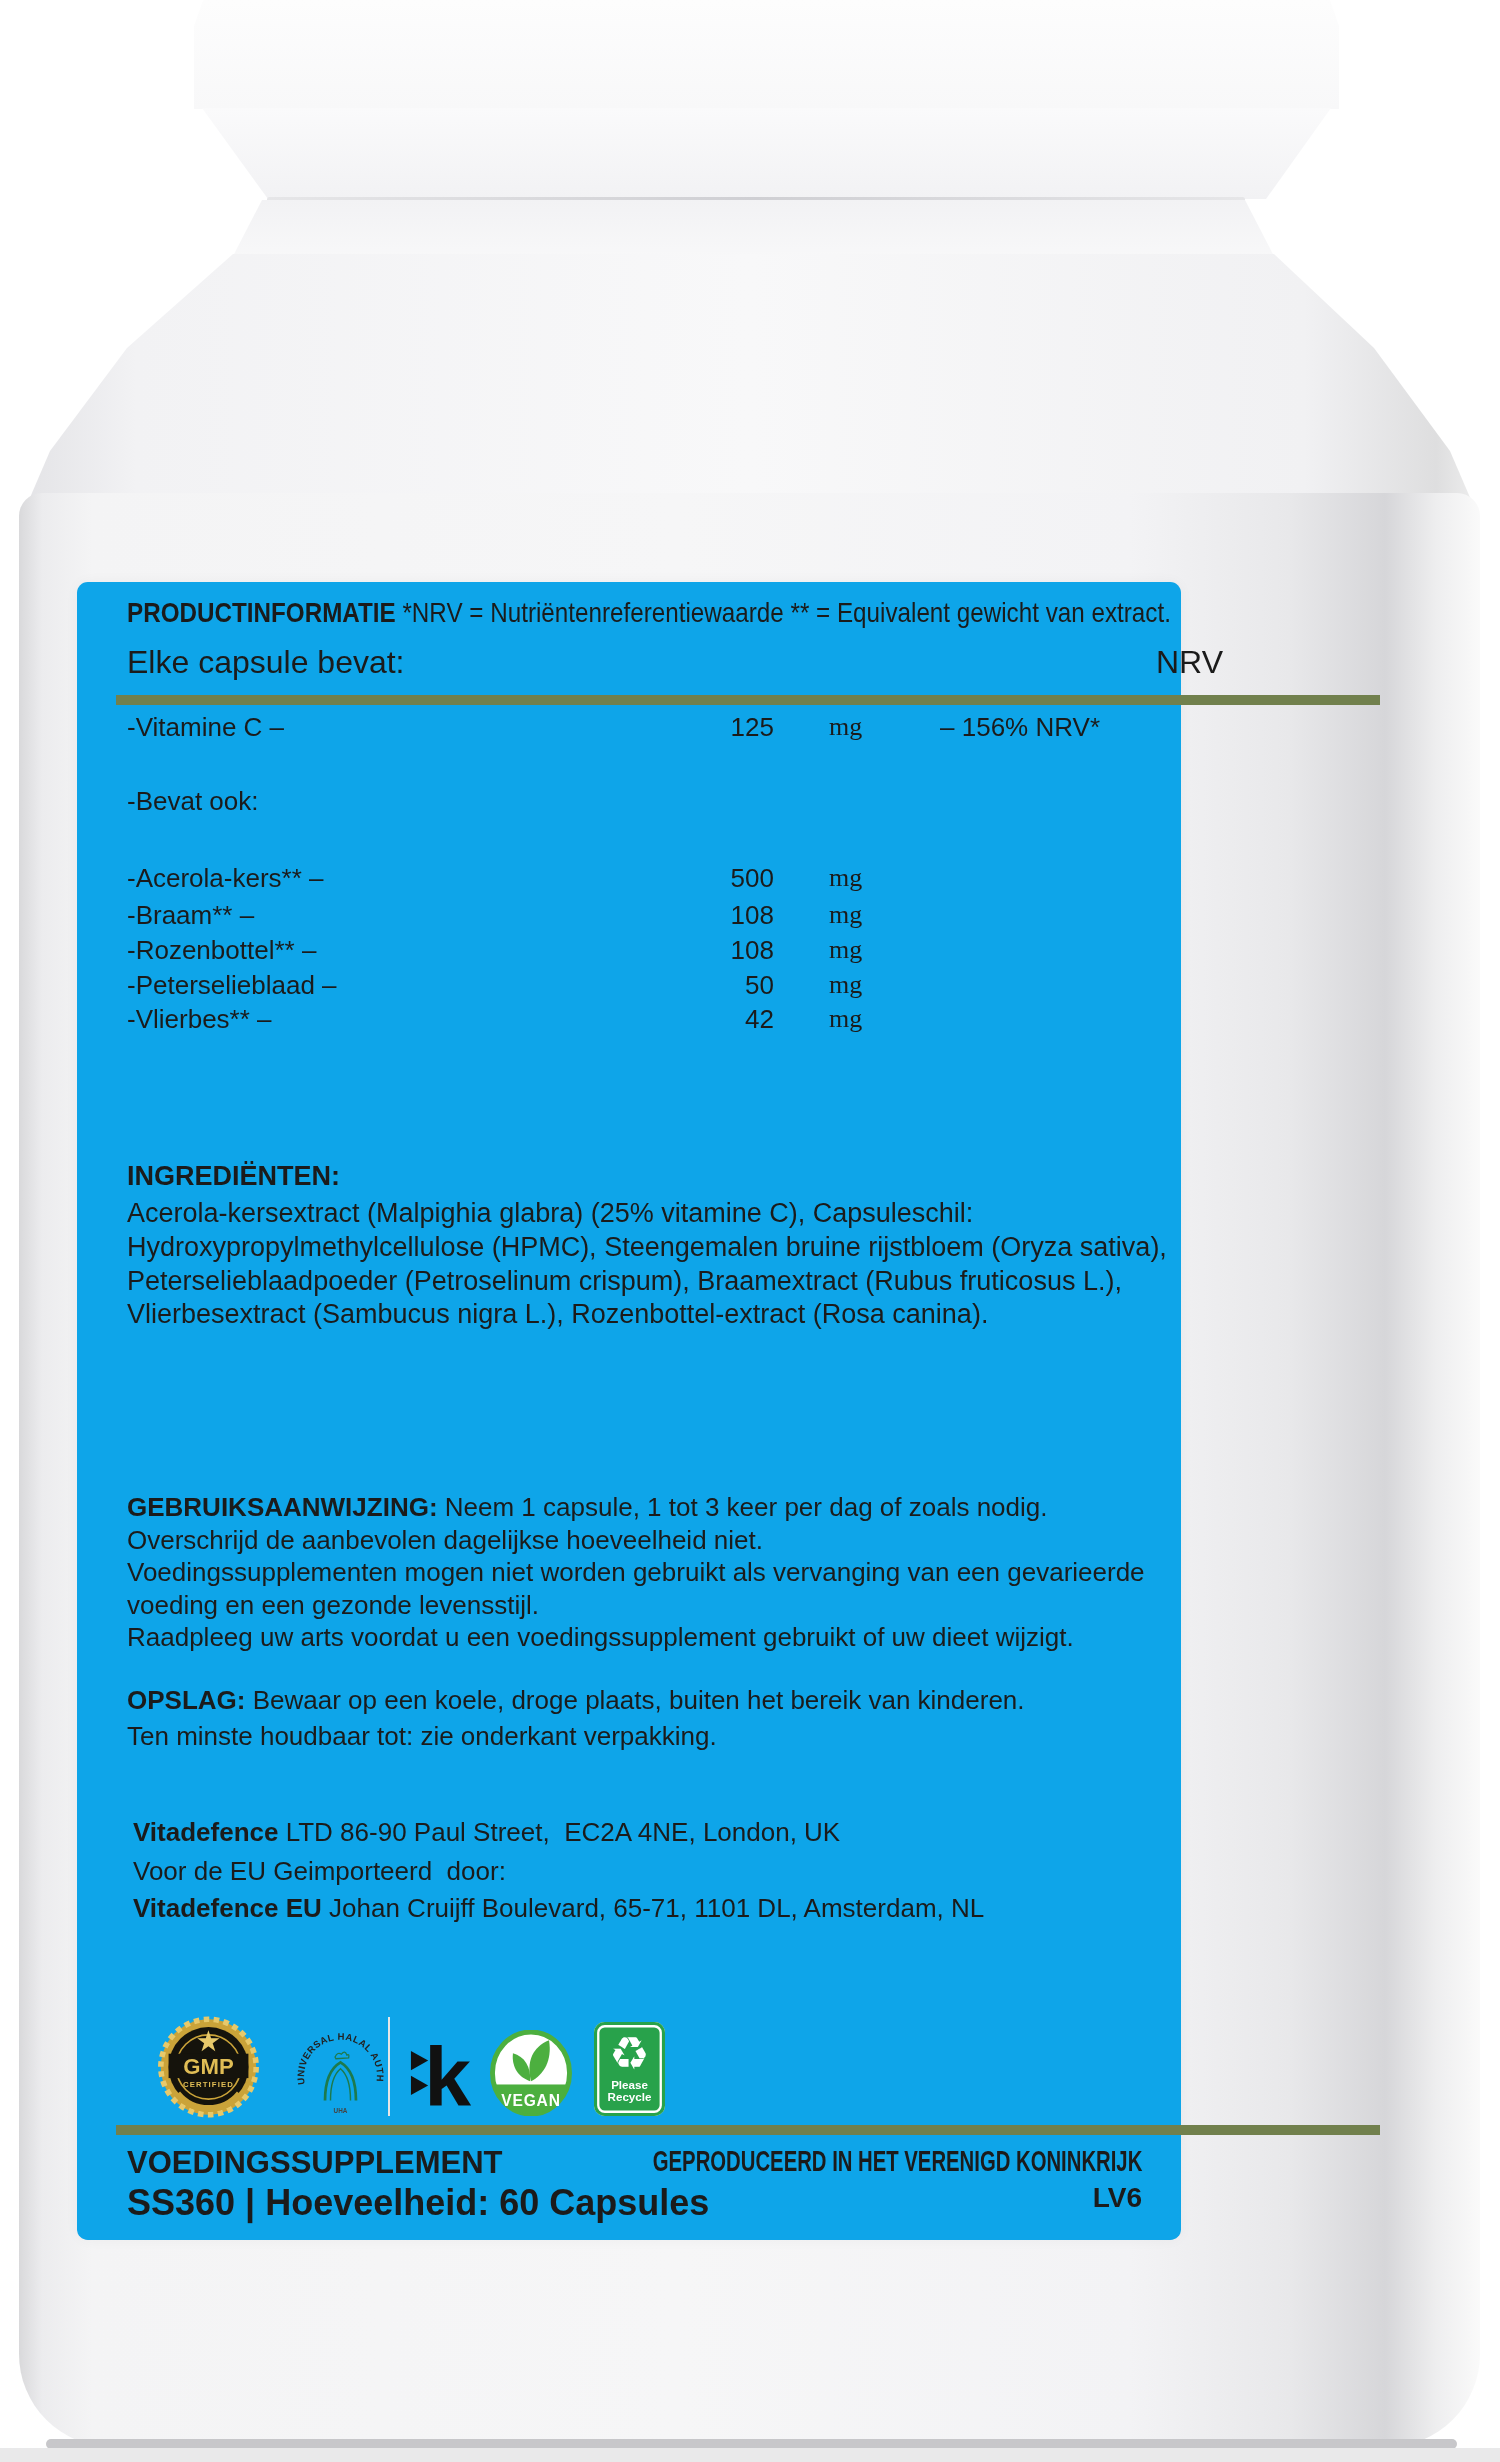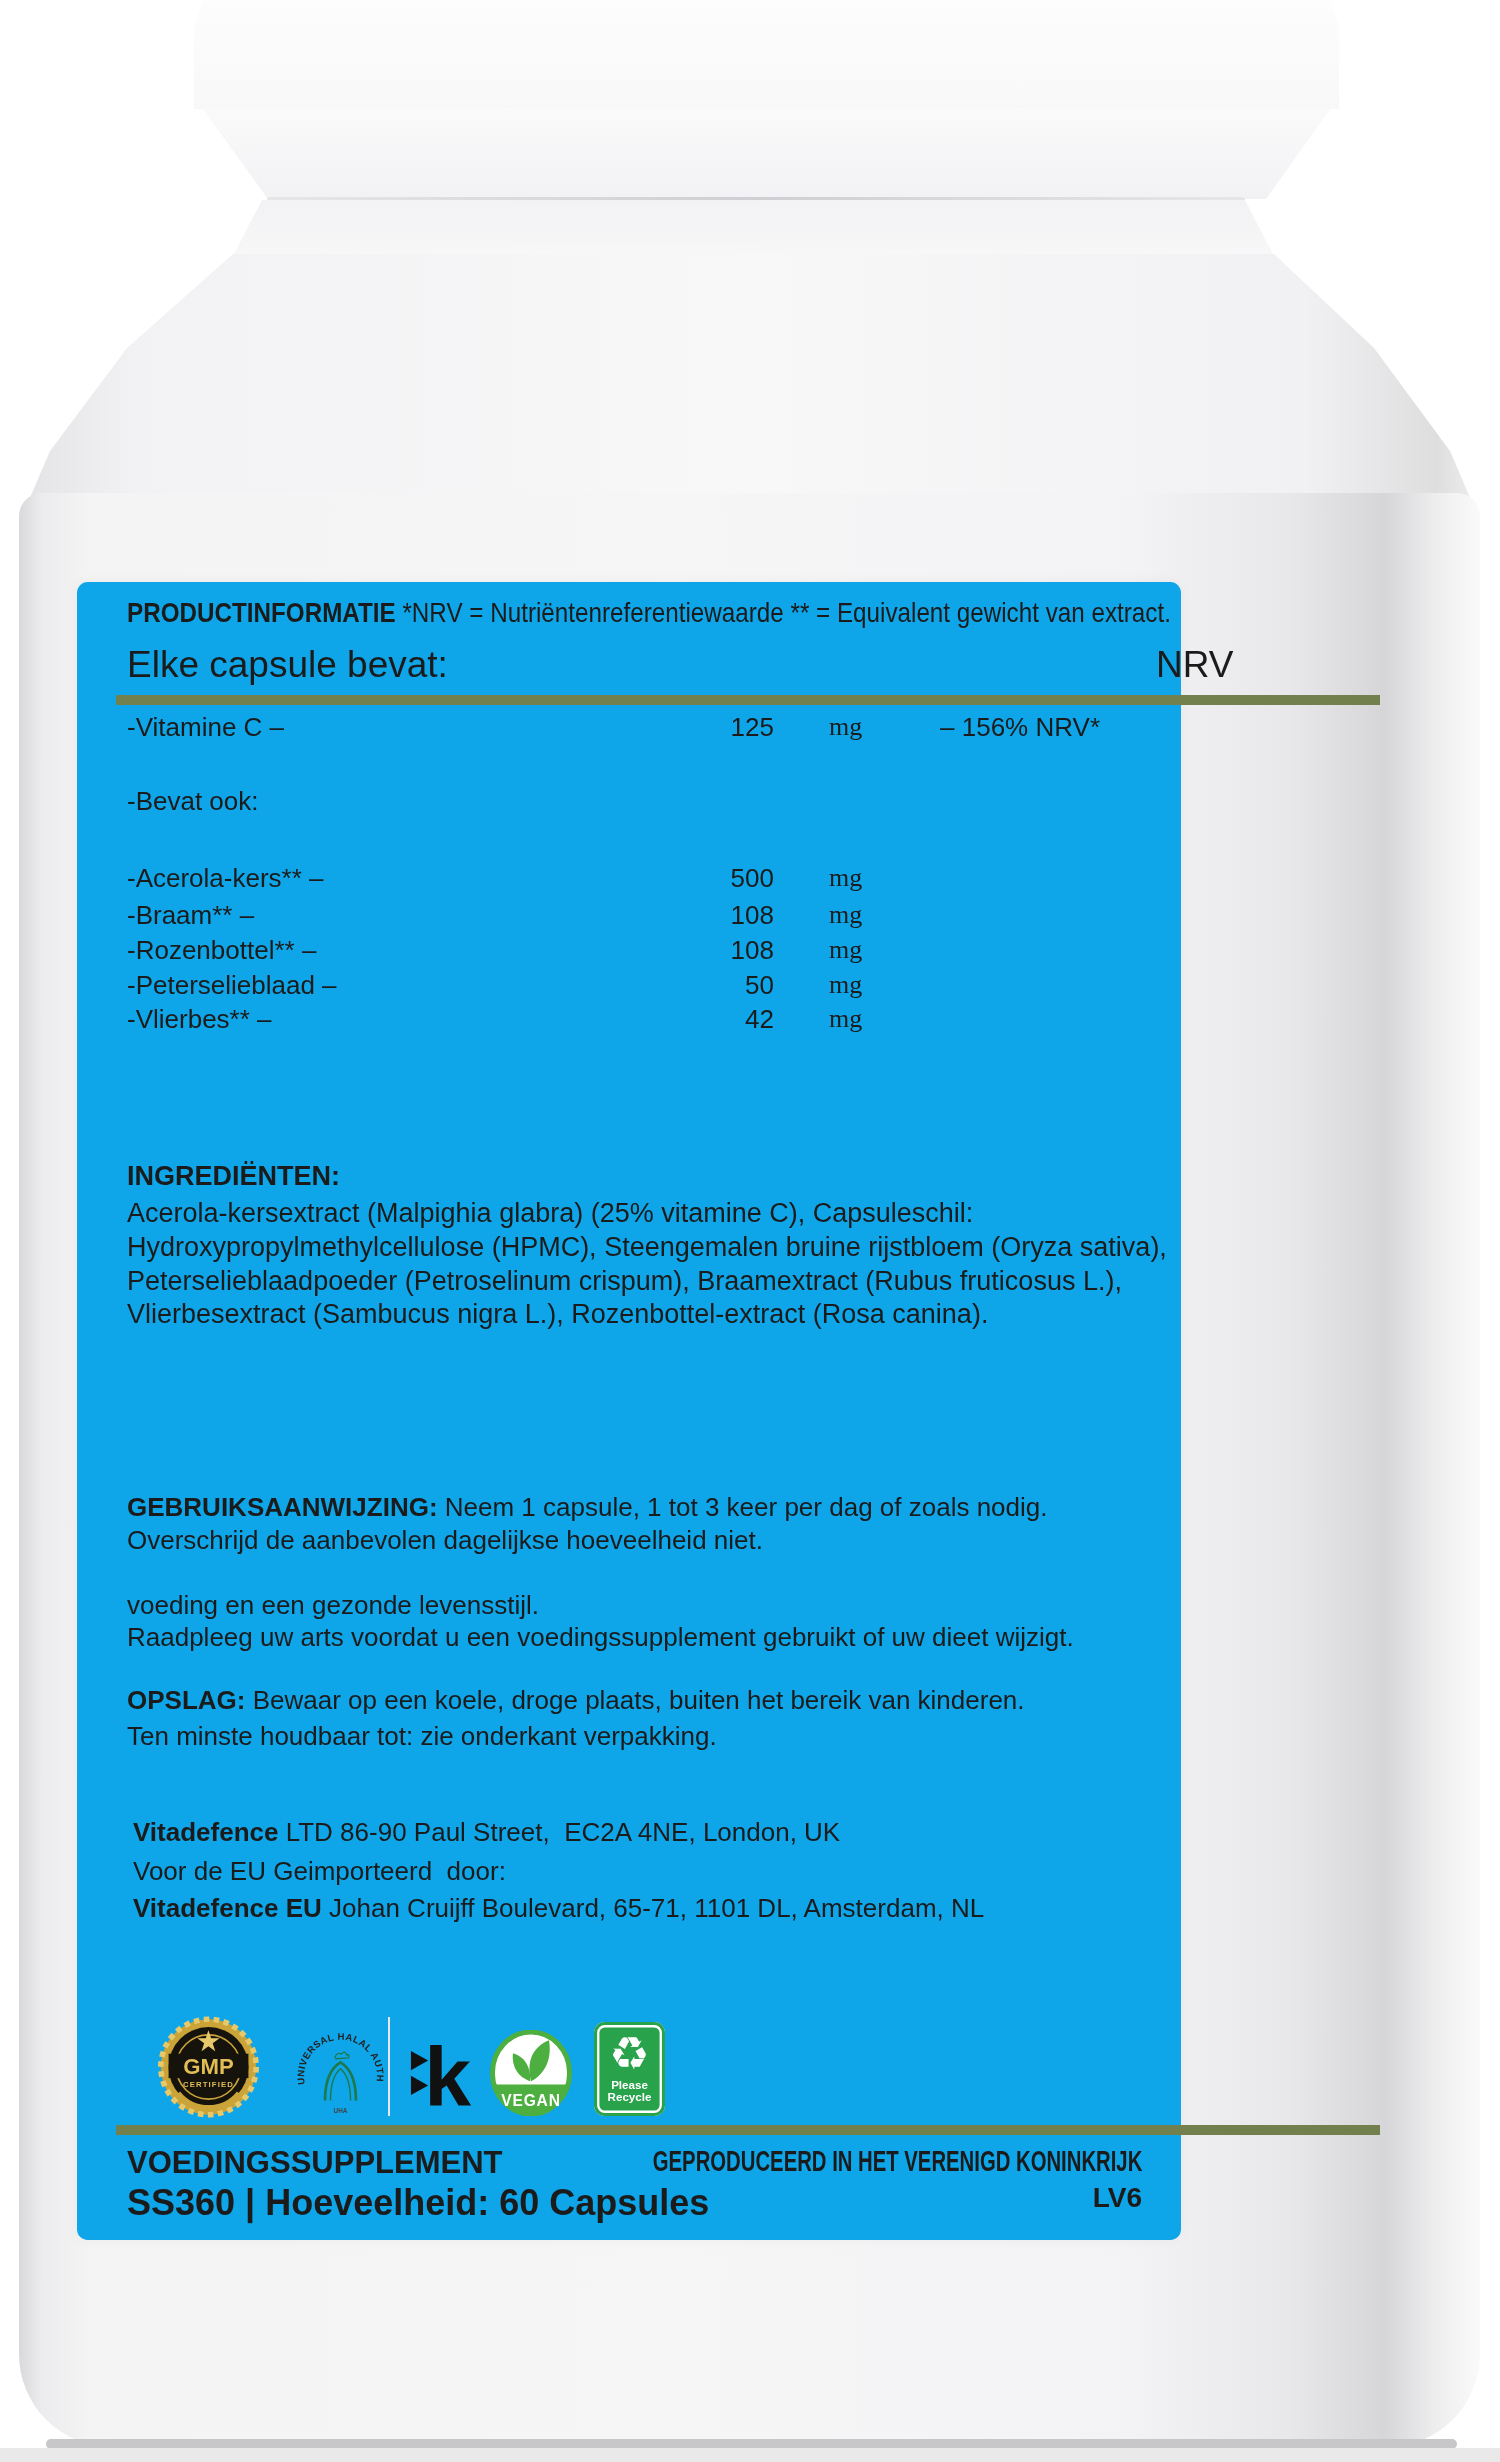--- a/index.html
+++ b/index.html
@@ -27,21 +27,21 @@
   .floor{position:absolute;left:0;top:2448px;width:1500px;height:14.6px;background:#e9e9ea;}
   
   .label{position:absolute;left:77px;top:582px;width:1104px;height:1658px;background:#0ea5e9;
     border-radius:10.8px;box-shadow:0 0 14px rgba(0,0,0,0.04);}
   .abs{position:absolute;}
   .b{font-weight:bold;}
   .cond{display:inline-block;transform:scaleX(0.85);transform-origin:0 50%;white-space:nowrap;}
   .cond-r{display:inline-block;transform:scaleX(0.70);transform-origin:100% 50%;white-space:nowrap;}
   .t34{font-size:26px;line-height:1.18;}
   .t35{font-size:27px;line-height:34px;}
-  .t37{font-size:37px;}
+  .t37{font-size:32px;}
   .hdr{font-size:28.5px;white-space:nowrap;}
   .divider{position:absolute;left:39px;width:1264px;height:10px;}
   .num{position:absolute;width:96px;text-align:right;font-size:26px;}
   .unit{position:absolute;font-size:26px;font-family:Liberation Serif, serif;}
   .pre{white-space:pre;}
   .footL1{font-size:31px;font-weight:bold;letter-spacing:0px;}
   .footL2{font-size:36px;font-weight:bold;}
   .footR1{font-size:29px;font-weight:bold;}
   .footR2{font-size:28px;font-weight:bold;}
   .logo{position:absolute;}
@@ -110,20 +110,21 @@
     <div class="abs t35 b" style="left:50px;top:577px;">INGREDIËNTEN:</div>
     <div class="abs t35" style="left:50px;top:614px;width:1241px;">Acerola-kersextract (Malpighia glabra) (25% vitamine C), Capsuleschil:</div>
     <div class="abs t35" style="left:50px;top:648px;width:1241px;">Hydroxypropylmethylcellulose (HPMC), Steengemalen bruine rijstbloem (Oryza sativa),</div>
     <div class="abs t35" style="left:50px;top:682px;width:1241px;">Peterselieblaadpoeder (Petroselinum crispum), Braamextract (Rubus fruticosus L.),</div>
     <div class="abs t35" style="left:50px;top:715px;width:1241px;">Vlierbesextract (Sambucus nigra L.), Rozenbottel-extract (Rosa canina).</div>
 
     <div class="abs t34" style="left:50px;top:910px;">
       <span class="b">GEBRUIKSAANWIJZING:</span><span class="pre"> Neem 1 capsule, 1 tot 3 keer per dag of zoals nodig.</span>
     </div>
     <div class="abs t34" style="left:50px;top:943px;">Overschrijd de aanbevolen dagelijkse hoeveelheid niet.</div>
+    <div class="abs t34" style="left:50px;top:975px;">Voedingssupplementen mogen niet worden gebruikt als vervanging van een gevarieerde</div>
     <div class="abs t34" style="left:50px;top:1008px;">voeding en een gezonde levensstijl.</div>
     <div class="abs t34" style="left:50px;top:1040px;">Raadpleeg uw arts voordat u een voedingssupplement gebruikt of uw dieet wijzigt.</div>
 
     <div class="abs t34" style="left:50px;top:1103px;">
       <span class="b">OPSLAG:</span><span class="pre"> Bewaar op een koele, droge plaats, buiten het bereik van kinderen.</span>
     </div>
     <div class="abs t34" style="left:50px;top:1139px;">Ten minste houdbaar tot: zie onderkant verpakking.</div>
 
     <div class="abs t34" style="left:56px;top:1235px;">
       <span class="b">Vitadefence</span><span class="pre"> LTD 86-90 Paul Street,  EC2A 4NE, London, UK</span>

